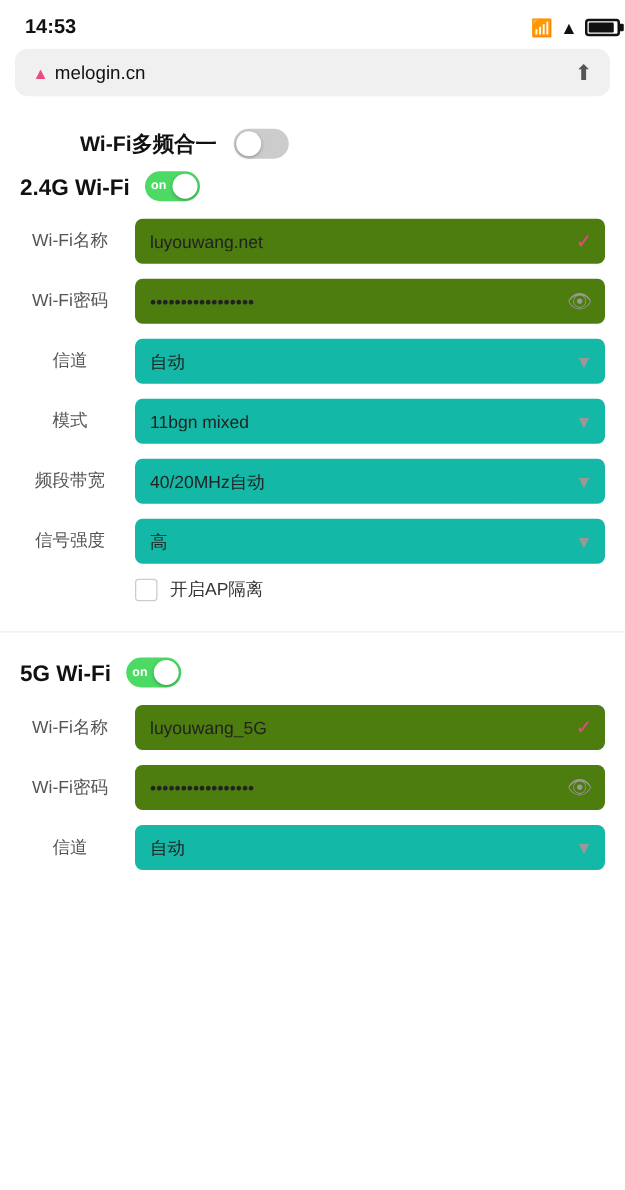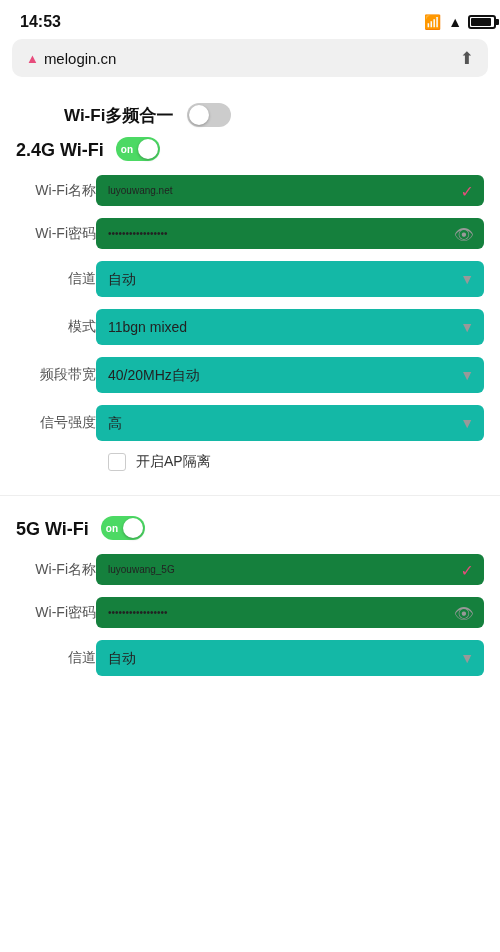--- a/index.html
+++ b/index.html
@@ -171,36 +171,37 @@
     }
 
     
     .form-row {
       display: flex;
       align-items: center;
       margin-bottom: 12px;
     }
     .form-label {
       width: 80px;
-      text-align: right;
+      text-align: center;
       font-size: 14px;
       color: #555;
+      margin-right: 12px;
       flex-shrink: 0;
     }
     .form-input-wrap {
       flex: 1;
       position: relative;
     }
     .form-input {
       width: 100%;
-      background: #15803d;
+      background: #4d7c0f;
       border: none;
       border-radius: 6px;
       padding: 10px 36px 10px 12px;
-      font-size: 10px;
+      font-size: 14px;
       color: #222;
       outline: none;
     }
     .input-icon {
       position: absolute;
       right: 10px;
       top: 50%;
       transform: translateY(-50%);
       color: #e74c7c;
       font-size: 16px;

